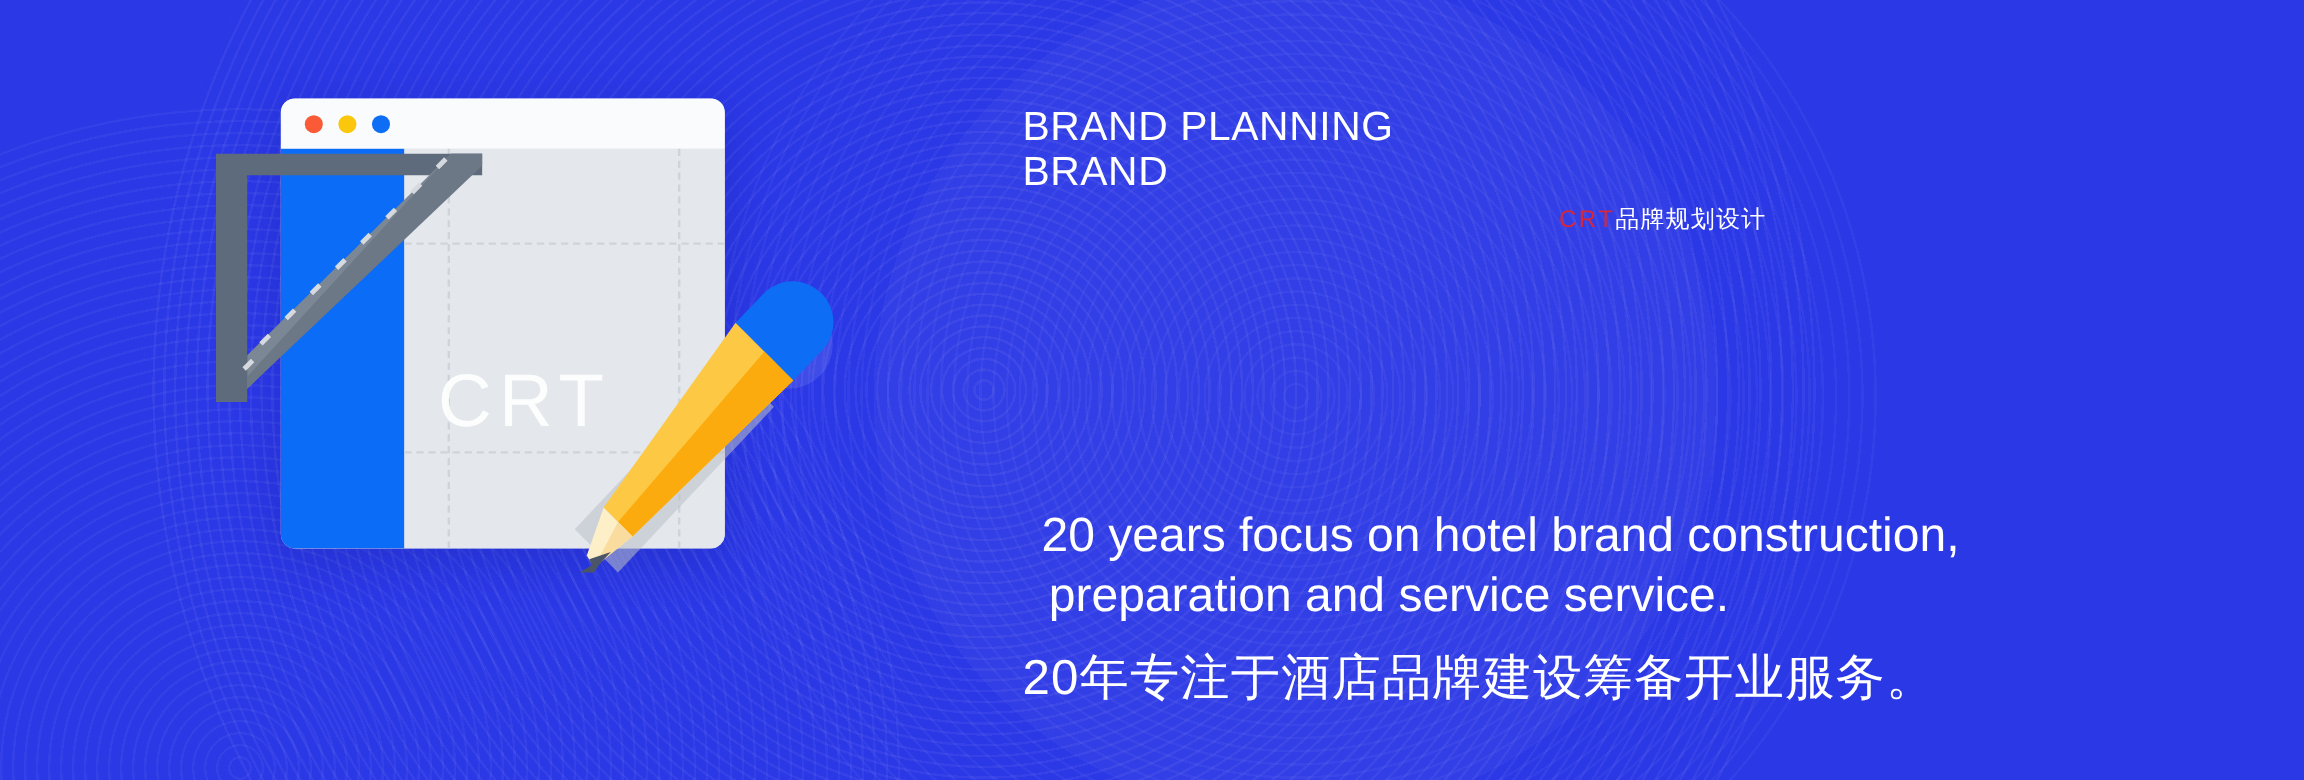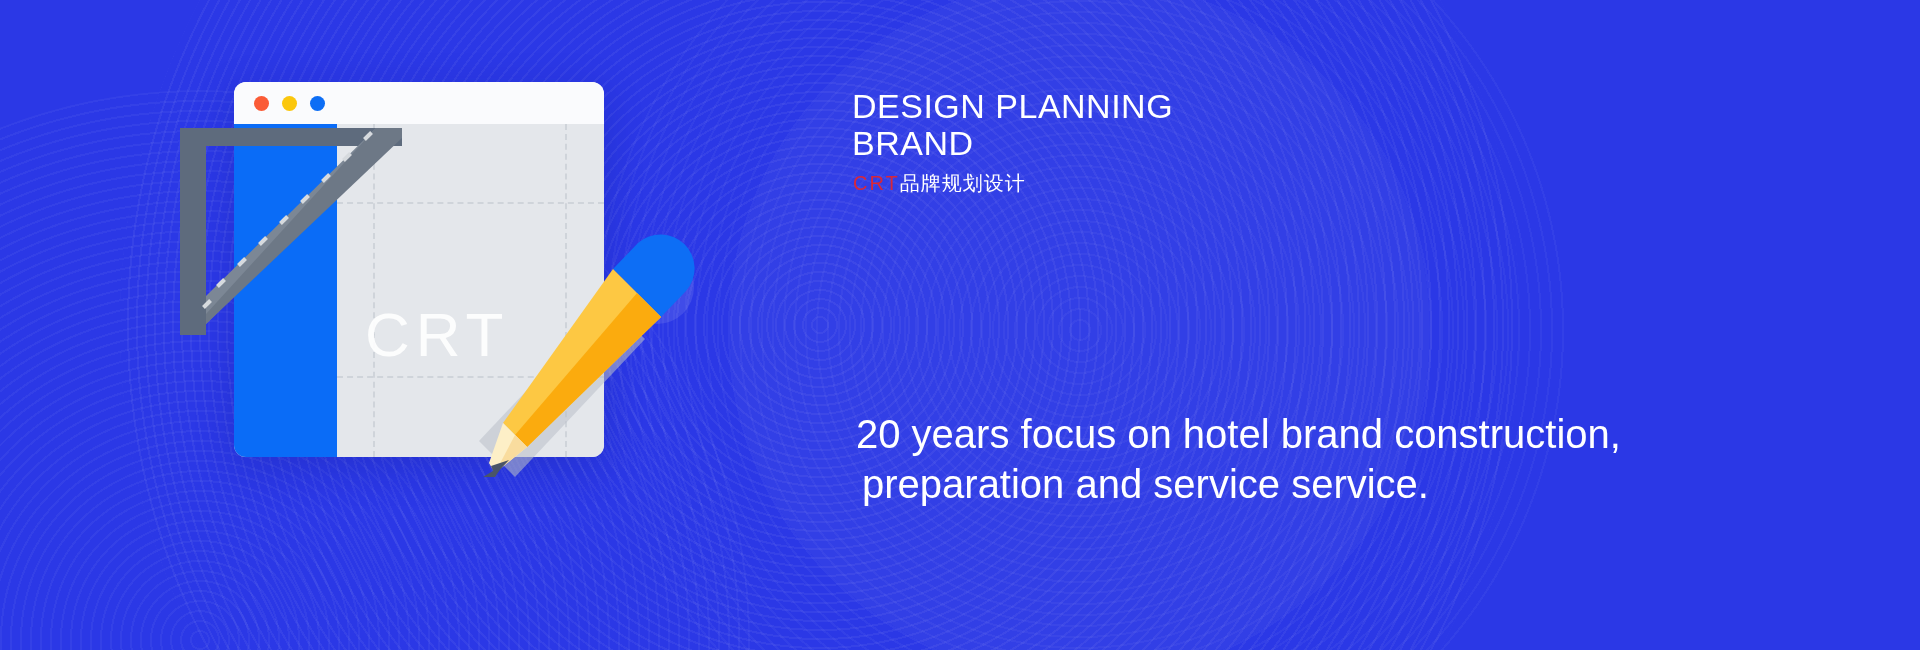--- a/index.html
+++ b/index.html
@@ -216,34 +216,35 @@
     margin: 0;
     font-family: "Liberation Sans", sans-serif;
   }
   .subhead {
     margin: 9px 0 0 1px;
     font-size: 20px;
     line-height: 24px;
     letter-spacing: 1px;
     color: #ffffff;
     font-family: "Liberation Sans", sans-serif;
+    text-align: right;
   }
   .subhead .brand-crt {
     color: #d8273a;
     letter-spacing: 2px;
   }
 
   .tagline-block {
     position: absolute;
     left: 852px;
     top: 405px;
     width: 940px;
   }
   .tagline-en {
-    margin: 4px;
+    margin: 16px;
     color: #ffffff;
     font-size: 40px;
     line-height: 50px;
     font-weight: 400;
     letter-spacing: 0px;
     font-family: "Liberation Sans", sans-serif;
   }
   .tagline-en .line2 { padding-left: 6px; display: block; }
   .tagline-cn {
     margin: 6px 0 0 0;
@@ -336,25 +337,26 @@
 
       <path d="M28,198 L52,222 L20,248 L14,238 Z" fill="#fdefc7"></path>
       <path d="M40,210 L52,222 L20,248 Z" fill="#f9dc9e"></path>
 
       <path d="M16,241 L34,235 L20,250 Z" fill="#4a5568"></path>
       <path d="M8,252 L28,240 L20,252 Z" fill="#4a5568"></path>
     </svg>
   </div>
 
   <div class="headline-block">
-    <div class="headline">DESIGN PLANNING</div>
+    <div class="headline">BRAND PLANNING</div>
     <div class="headline">BRAND</div>
     <div class="subhead"><span class="brand-crt">CRT</span><span>品牌规划设计</span></div>
   </div>
 
   <div class="tagline-block">
     <div class="tagline-en">
       <span>20 years focus on hotel brand construction,</span>
       <span class="line2">preparation and service service.</span>
     </div>
+    <div class="tagline-cn">20年专注于酒店品牌建设筹备开业服务。</div>
   </div>
 
 </div>
 
 </body></html>

